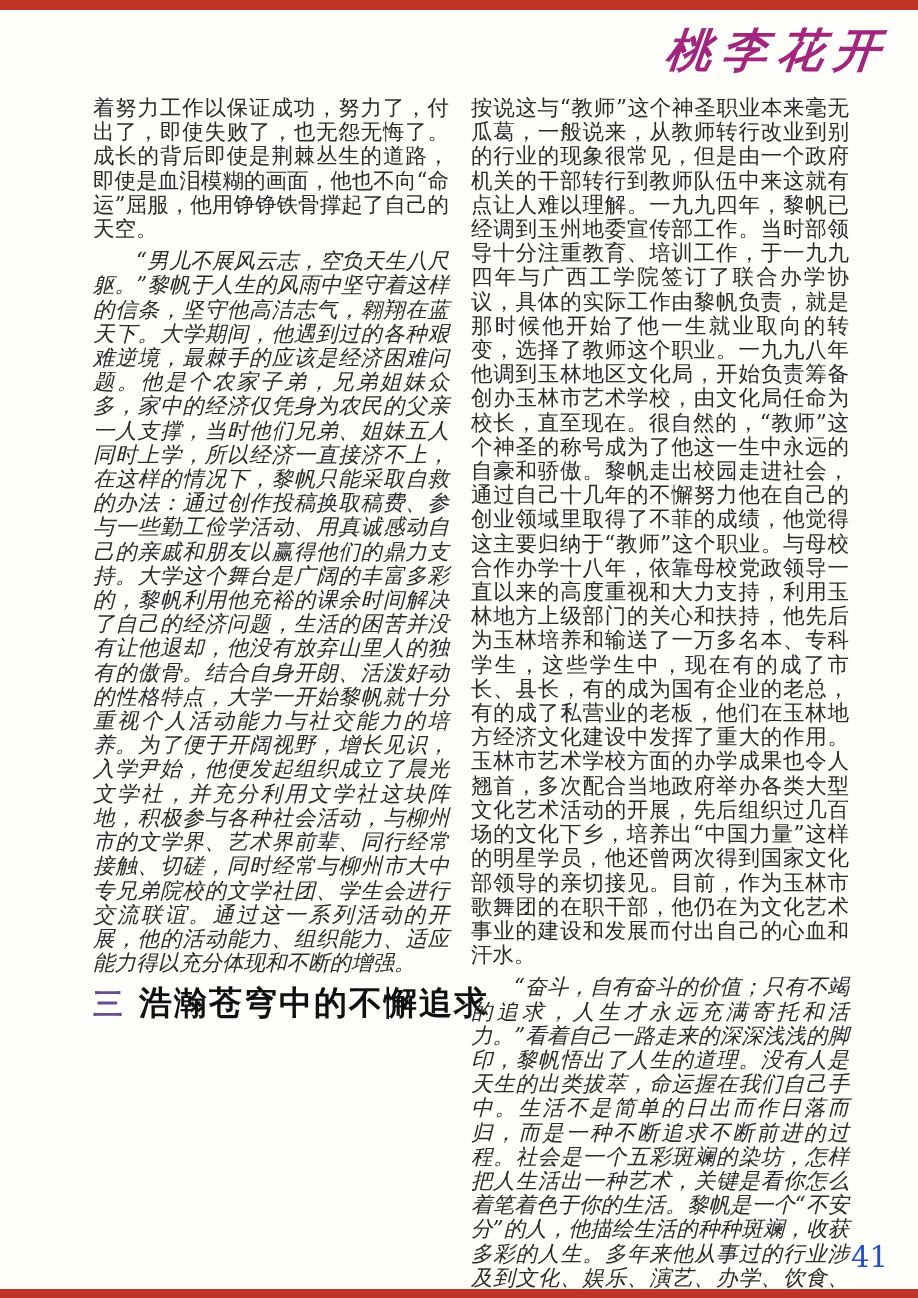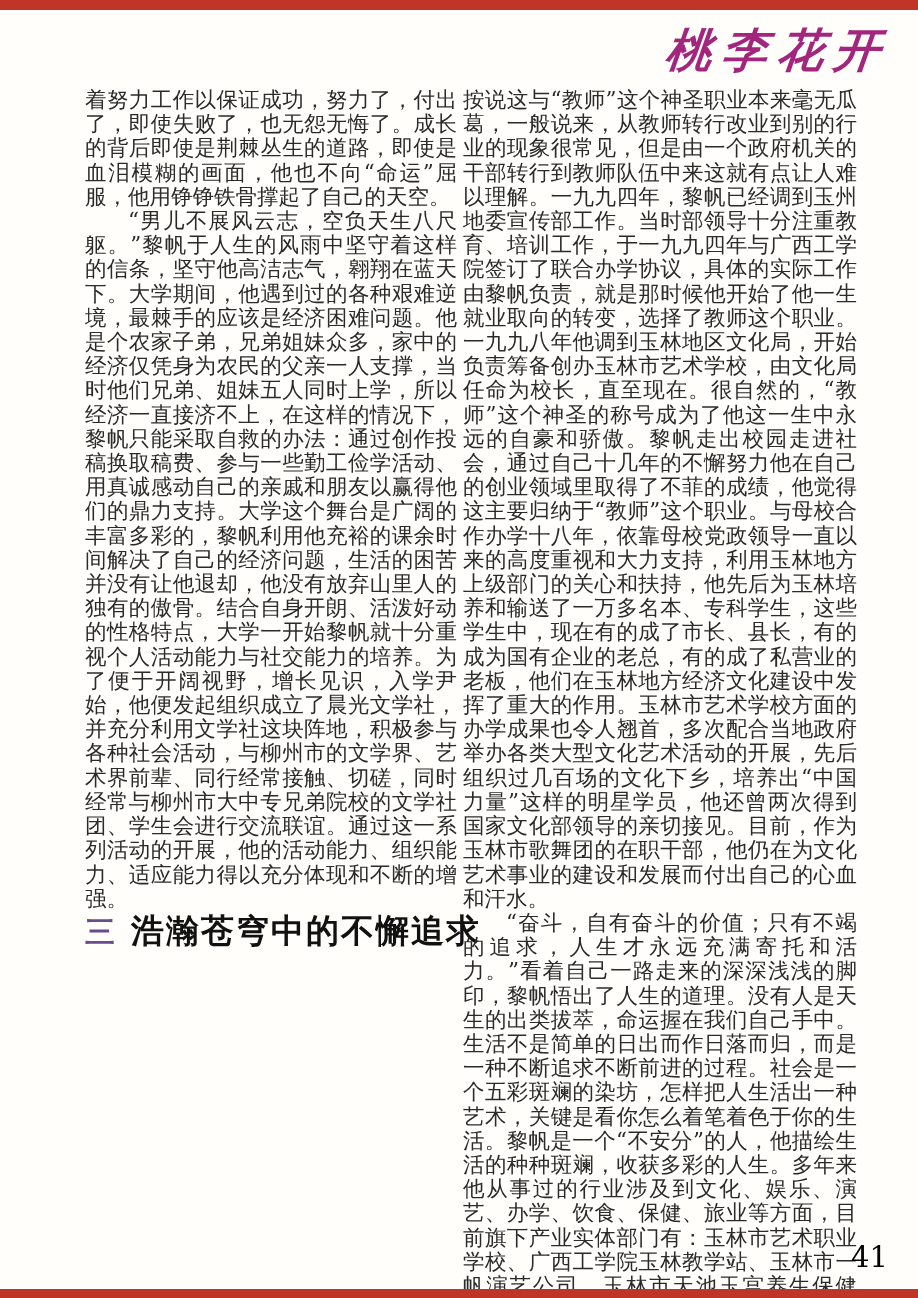--- a/index.html
+++ b/index.html
@@ -54,24 +54,24 @@
   }
   .col {
     font-size: 21.5px;
     line-height: 24.2px;
     text-align: justify;
     word-break: break-all;
   }
   .col.left  { width: 372px; }
   .col.right { width: 394px; }
   .col p {
-    margin: 0;
+    margin: 8px;
     padding: 0;
   }
-  .col p.indent { text-indent: 2em; }
+  .col p.indent { text-indent: 2em; font-style: italic; }
 
   .section-heading {
     margin: 28px 0 30px 0;
     font-family: "DejaVu Sans", "Liberation Sans", sans-serif;
     font-weight: bold;
     font-size: 33px;
     line-height: 40px;
     letter-spacing: 2px;
     color: #111;
     text-align: center;
@@ -83,21 +83,21 @@
     margin-right: 14px;
     font-size: 30px;
   }
 
   .page-number {
     position: absolute;
     right: 30px;
     bottom: 24px;
     font-family: "DejaVu Serif", serif;
     font-size: 29px;
-    color: #000000;
+    color: #1d4ed8;
   }
 </style>
 </head>
 <body>
 
 <div class="page">
 
   <div class="rule top"></div>
 
   <div class="masthead">桃李花开</div>

